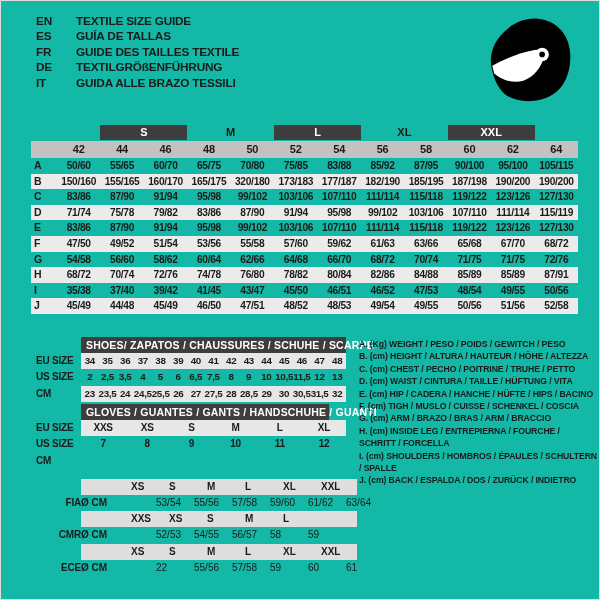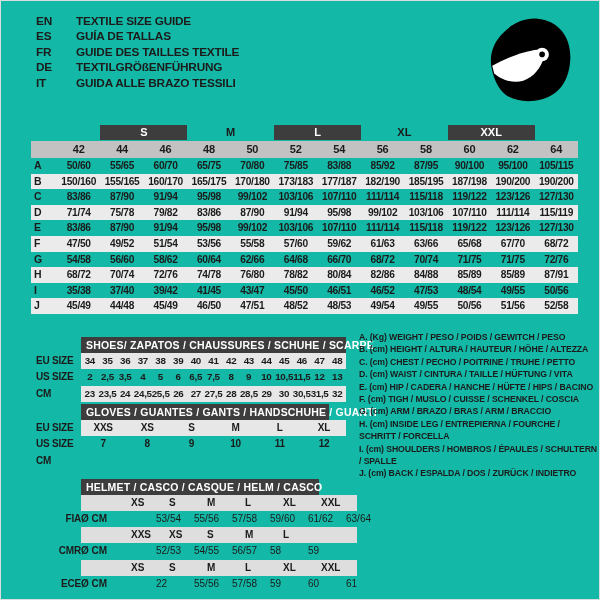--- a/index.html
+++ b/index.html
@@ -64,21 +64,21 @@
   .h-spacer { width:48px; }
   .h-sizes { display:grid; grid-template-columns:repeat(6,38px); }
   .h-size { font-weight:700; font-size:10px; line-height:15.8px; padding-left:2px; }
   .h-val-row { display:flex; height:16.6px; }
   .h-rowlabel { width:45px; font-weight:700; font-size:10px; line-height:16.6px; letter-spacing:-0.2px;text-align:right; }
   .h-unit { width:48px; font-weight:700; font-size:10px; line-height:16.6px; }
   .h-cells { display:grid; grid-template-columns:repeat(6,38px); }
   .h-cell { font-weight:400; font-size:10px; line-height:16.6px; padding-left:2px; white-space:nowrap;margin-left:25px; }
 
   
-  .legend { position:absolute; left:358px; top:330px; width:239px; }
+  .legend { position:absolute; left:358px; top:337px; width:239px; }
   .legend-item { font-weight:700; font-size:8.7px; line-height:12.4px; letter-spacing:-0.1px; }
 </style>
 </head>
 <body>
 
 <div class="page">
 
   <div class="lang-list">
 
       <div class="lang-row">
@@ -196,21 +196,21 @@
           <div class="t-cells">
 
               <div class="t-cell">150/160</div>
 
               <div class="t-cell">155/165</div>
 
               <div class="t-cell">160/170</div>
 
               <div class="t-cell">165/175</div>
 
-              <div class="t-cell">170/180</div>
+              <div class="t-cell">320/180</div>
 
               <div class="t-cell">173/183</div>
 
               <div class="t-cell">177/187</div>
 
               <div class="t-cell">182/190</div>
 
               <div class="t-cell">185/195</div>
 
               <div class="t-cell">187/198</div>
@@ -617,21 +617,20 @@
             </div>
         </div>
 
         <div class="s-row">
           <div class="s-label">CM</div>
         </div>
       </div>
   </div>
 
   <div class="sub-table helm">
-    <div class="sub-band">HELMET / CASCO / CASQUE / HELM / CASCO</div>
     <div>
 
         <div class="h-section">
           <div class="h-sizes-row">
             <div class="h-spacer"></div>
             <div class="h-sizes">
 
                 <div class="h-size">XS</div>
 
                 <div class="h-size">S</div>

